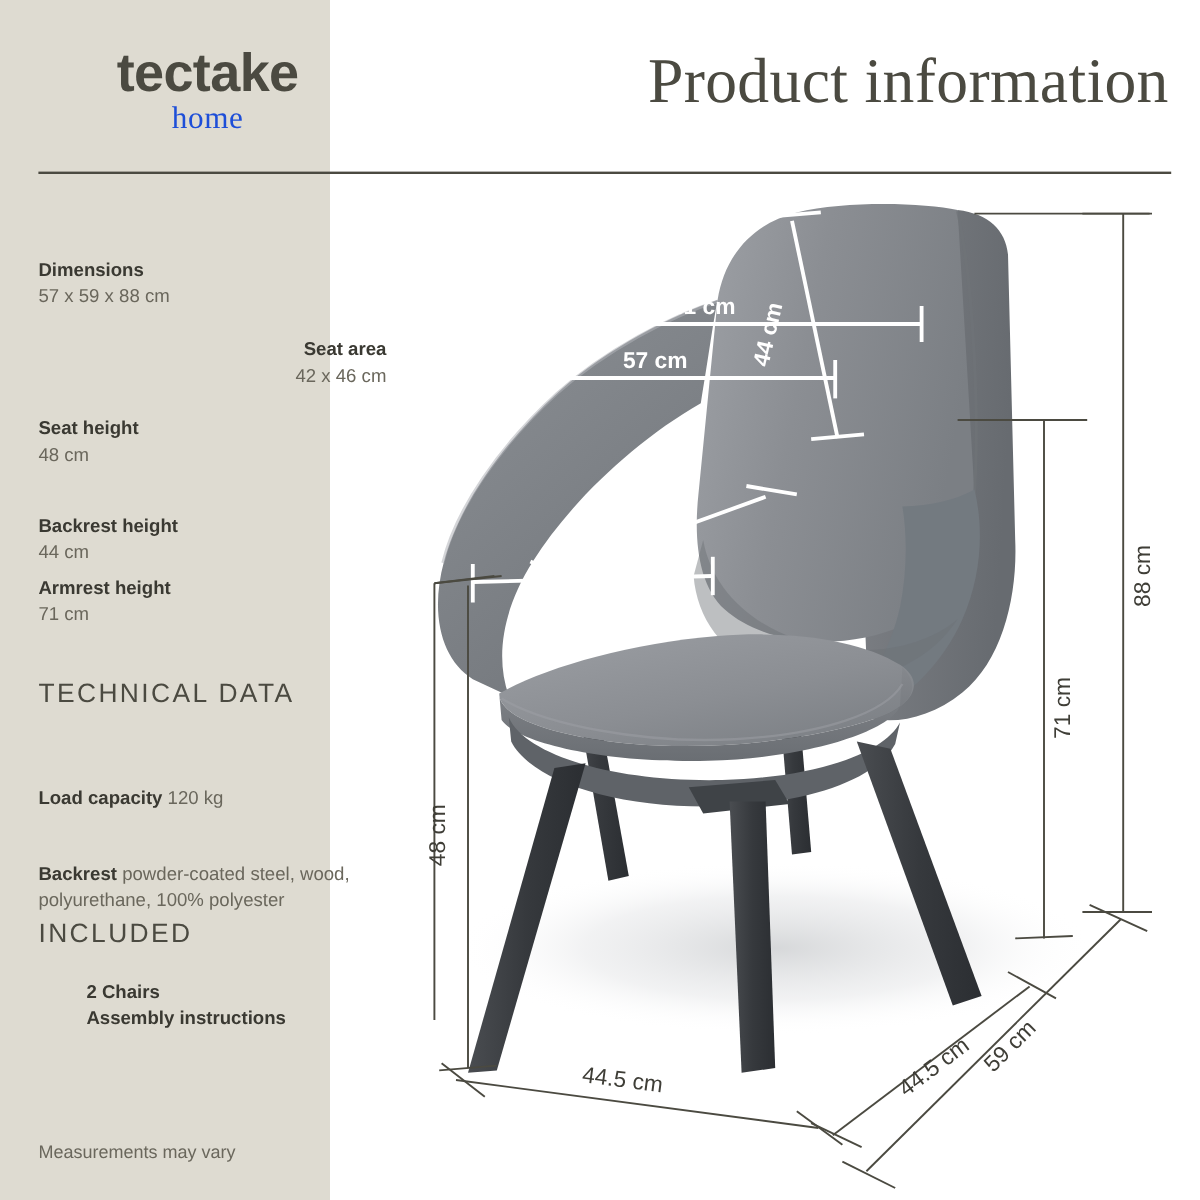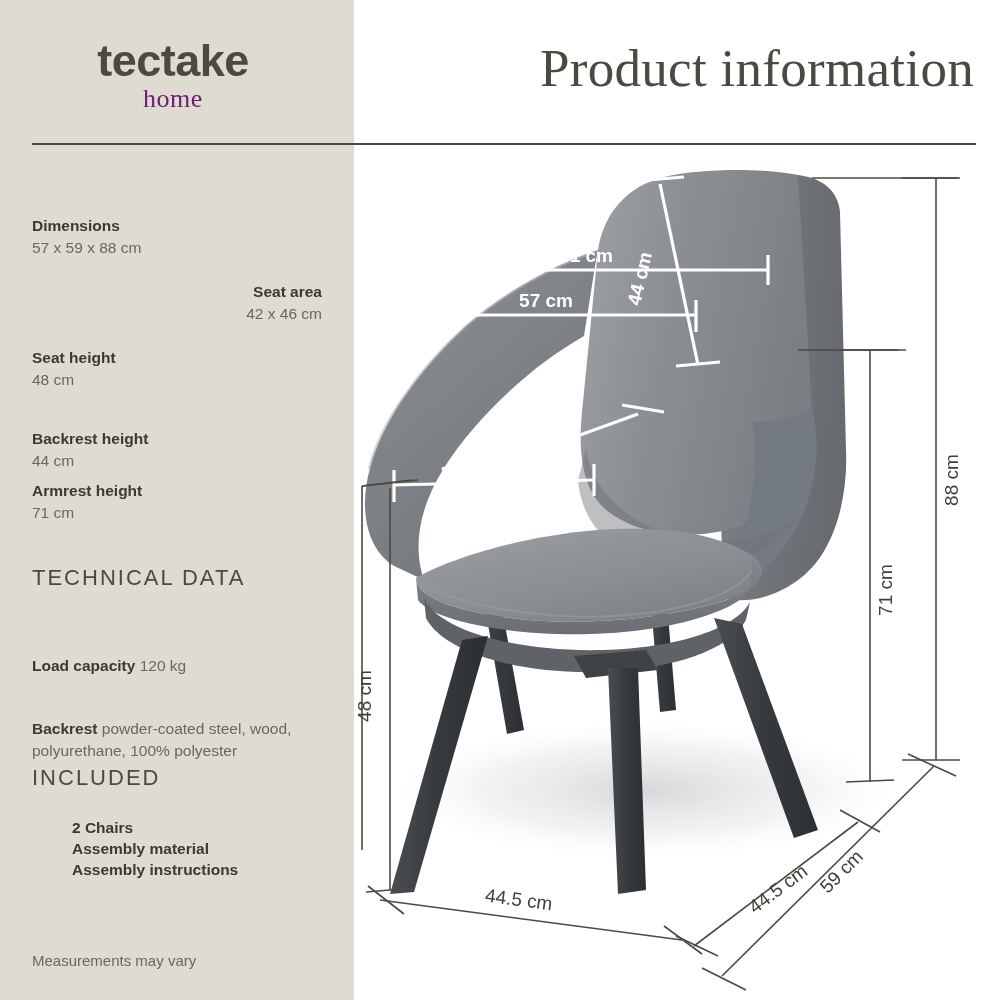--- a/index.html
+++ b/index.html
@@ -13,42 +13,42 @@
     height: 1000px;
     background: #ffffff;
     overflow: hidden;
     font-family: "Liberation Sans", sans-serif;
   }
 
   
   #sidebar {
     position: absolute;
     left: 0; top: 0;
-    width: 354px;
+    width: 275px;
     height: 1000px;
     background: #dedbd1;
   }
   #logo-block {
     position: absolute;
     left: 0; top: 38px;
     width: 346px;
     text-align: center;
   }
   #logo-main {
     font-family: "Liberation Sans", sans-serif;
     font-weight: bold;
     font-size: 45px;
     letter-spacing: -0.5px;
     color: #4b4a41;
     line-height: 1;
   }
   #logo-sub {
     font-family: "Liberation Serif", serif;
     font-size: 26px;
-    color: #701a75;
+    color: #1d4ed8;
     line-height: 1;
     margin-top: 3px;
     letter-spacing: 0.5px;
   }
 
   
   #divider {
     position: absolute;
     left: 32px;
     top: 143px;
@@ -168,21 +168,20 @@
       </div>
       <div class="td-line">
         <b>Backrest</b><span> powder-coated steel, wood, polyurethane, 100% polyester</span>
       </div>
     </div>
 
     <div class="side-section-head" style="top:765px;">INCLUDED</div>
 
     <div class="side-block" style="top:817px;margin-left:40px;">
       <div class="inc-line">2 Chairs</div>
-      <div class="inc-line">Assembly material</div>
       <div class="inc-line">Assembly instructions</div>
     </div>
 
     <div id="footnote">Measurements may vary</div>
   </div>
 
   <div id="divider"></div>
 
   <div id="page-title">Product information</div>
 

